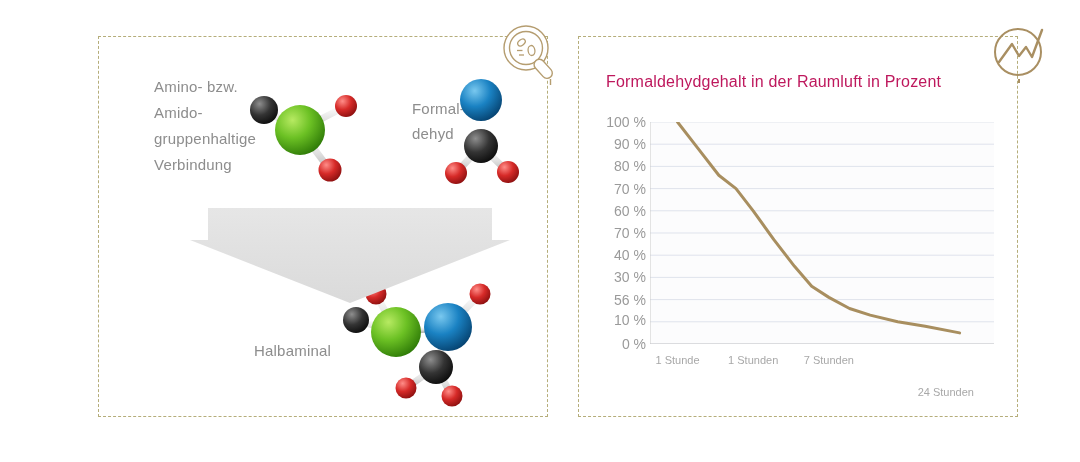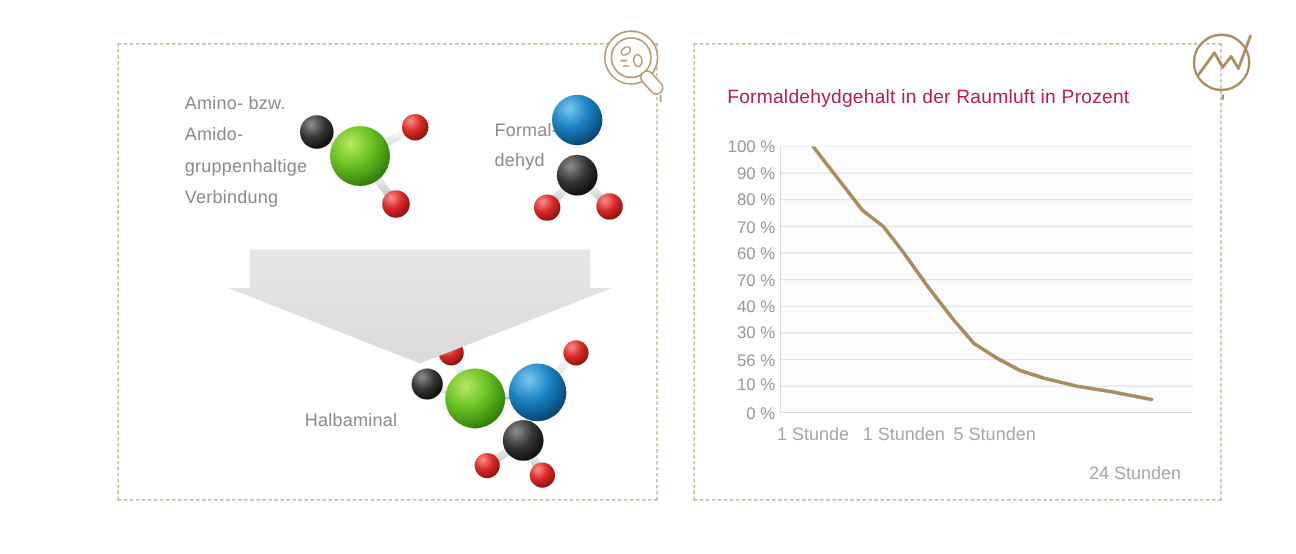--- a/index.html
+++ b/index.html
@@ -62,21 +62,21 @@
   .ytick{
     position:absolute;right:0;
     transform:translateY(-50%);
     font-size:14px;color:#9a9a9a;
     white-space:nowrap;
     font-family:"Liberation Sans", sans-serif;
   }
   .xtick{
     position:absolute;
     transform:translateX(-50%);
-    font-size:15px;color:#a8a8a8;
+    font-size:11px;color:#a8a8a8;
     white-space:nowrap;
   }
 </style>
 </head>
 <body>
 
 <div class="stage">
 
   <div class="panel" id="panel-left"></div>
 
@@ -237,18 +237,18 @@
           <line x1="0" x2="344" y1="222" y2="222" stroke="#dfe3ec" stroke-width="1" vector-effect="non-scaling-stroke"></line>
           <line x1="0" y1="0" x2="0" y2="222" stroke="#c9c9c9" stroke-width="1" vector-effect="non-scaling-stroke"></line>
           <line x1="0" y1="222" x2="344" y2="222" stroke="#c9c9c9" stroke-width="1" vector-effect="non-scaling-stroke"></line>
           <polyline points="27.52,0 48.160000000000004,26.639999999999986 68.8,53.28 86,66.60000000000002 103.2,88.80000000000001 123.83999999999999,117.66000000000001 144.48,144.3 161.67999999999998,164.28 178.88,175.38 199.51999999999998,186.48 220.16,193.14 247.67999999999998,199.8 275.2,204.24 309.6,210.9" fill="none" stroke="#a88e5f" stroke-width="3" stroke-linejoin="round" stroke-linecap="round" vector-effect="non-scaling-stroke"></polyline>
         </svg>
     </div>
 
     <div id="xlabels" style="position:absolute;left:46px;right:0;top:232px;height:20px;">
         <div class="xtick" style="left: 8%;">1 Stunde</div>
         <div class="xtick" style="left: 30%;">1 Stunden</div>
-        <div class="xtick" style="left: 52%;">5 Stunden</div>
+        <div class="xtick" style="left: 52%;">7 Stunden</div>
         <div class="xtick" style="left: 86%; margin-top: 32px;">24 Stunden</div>
       </div>
   </div>
 
 </div>
 
 </body></html>

